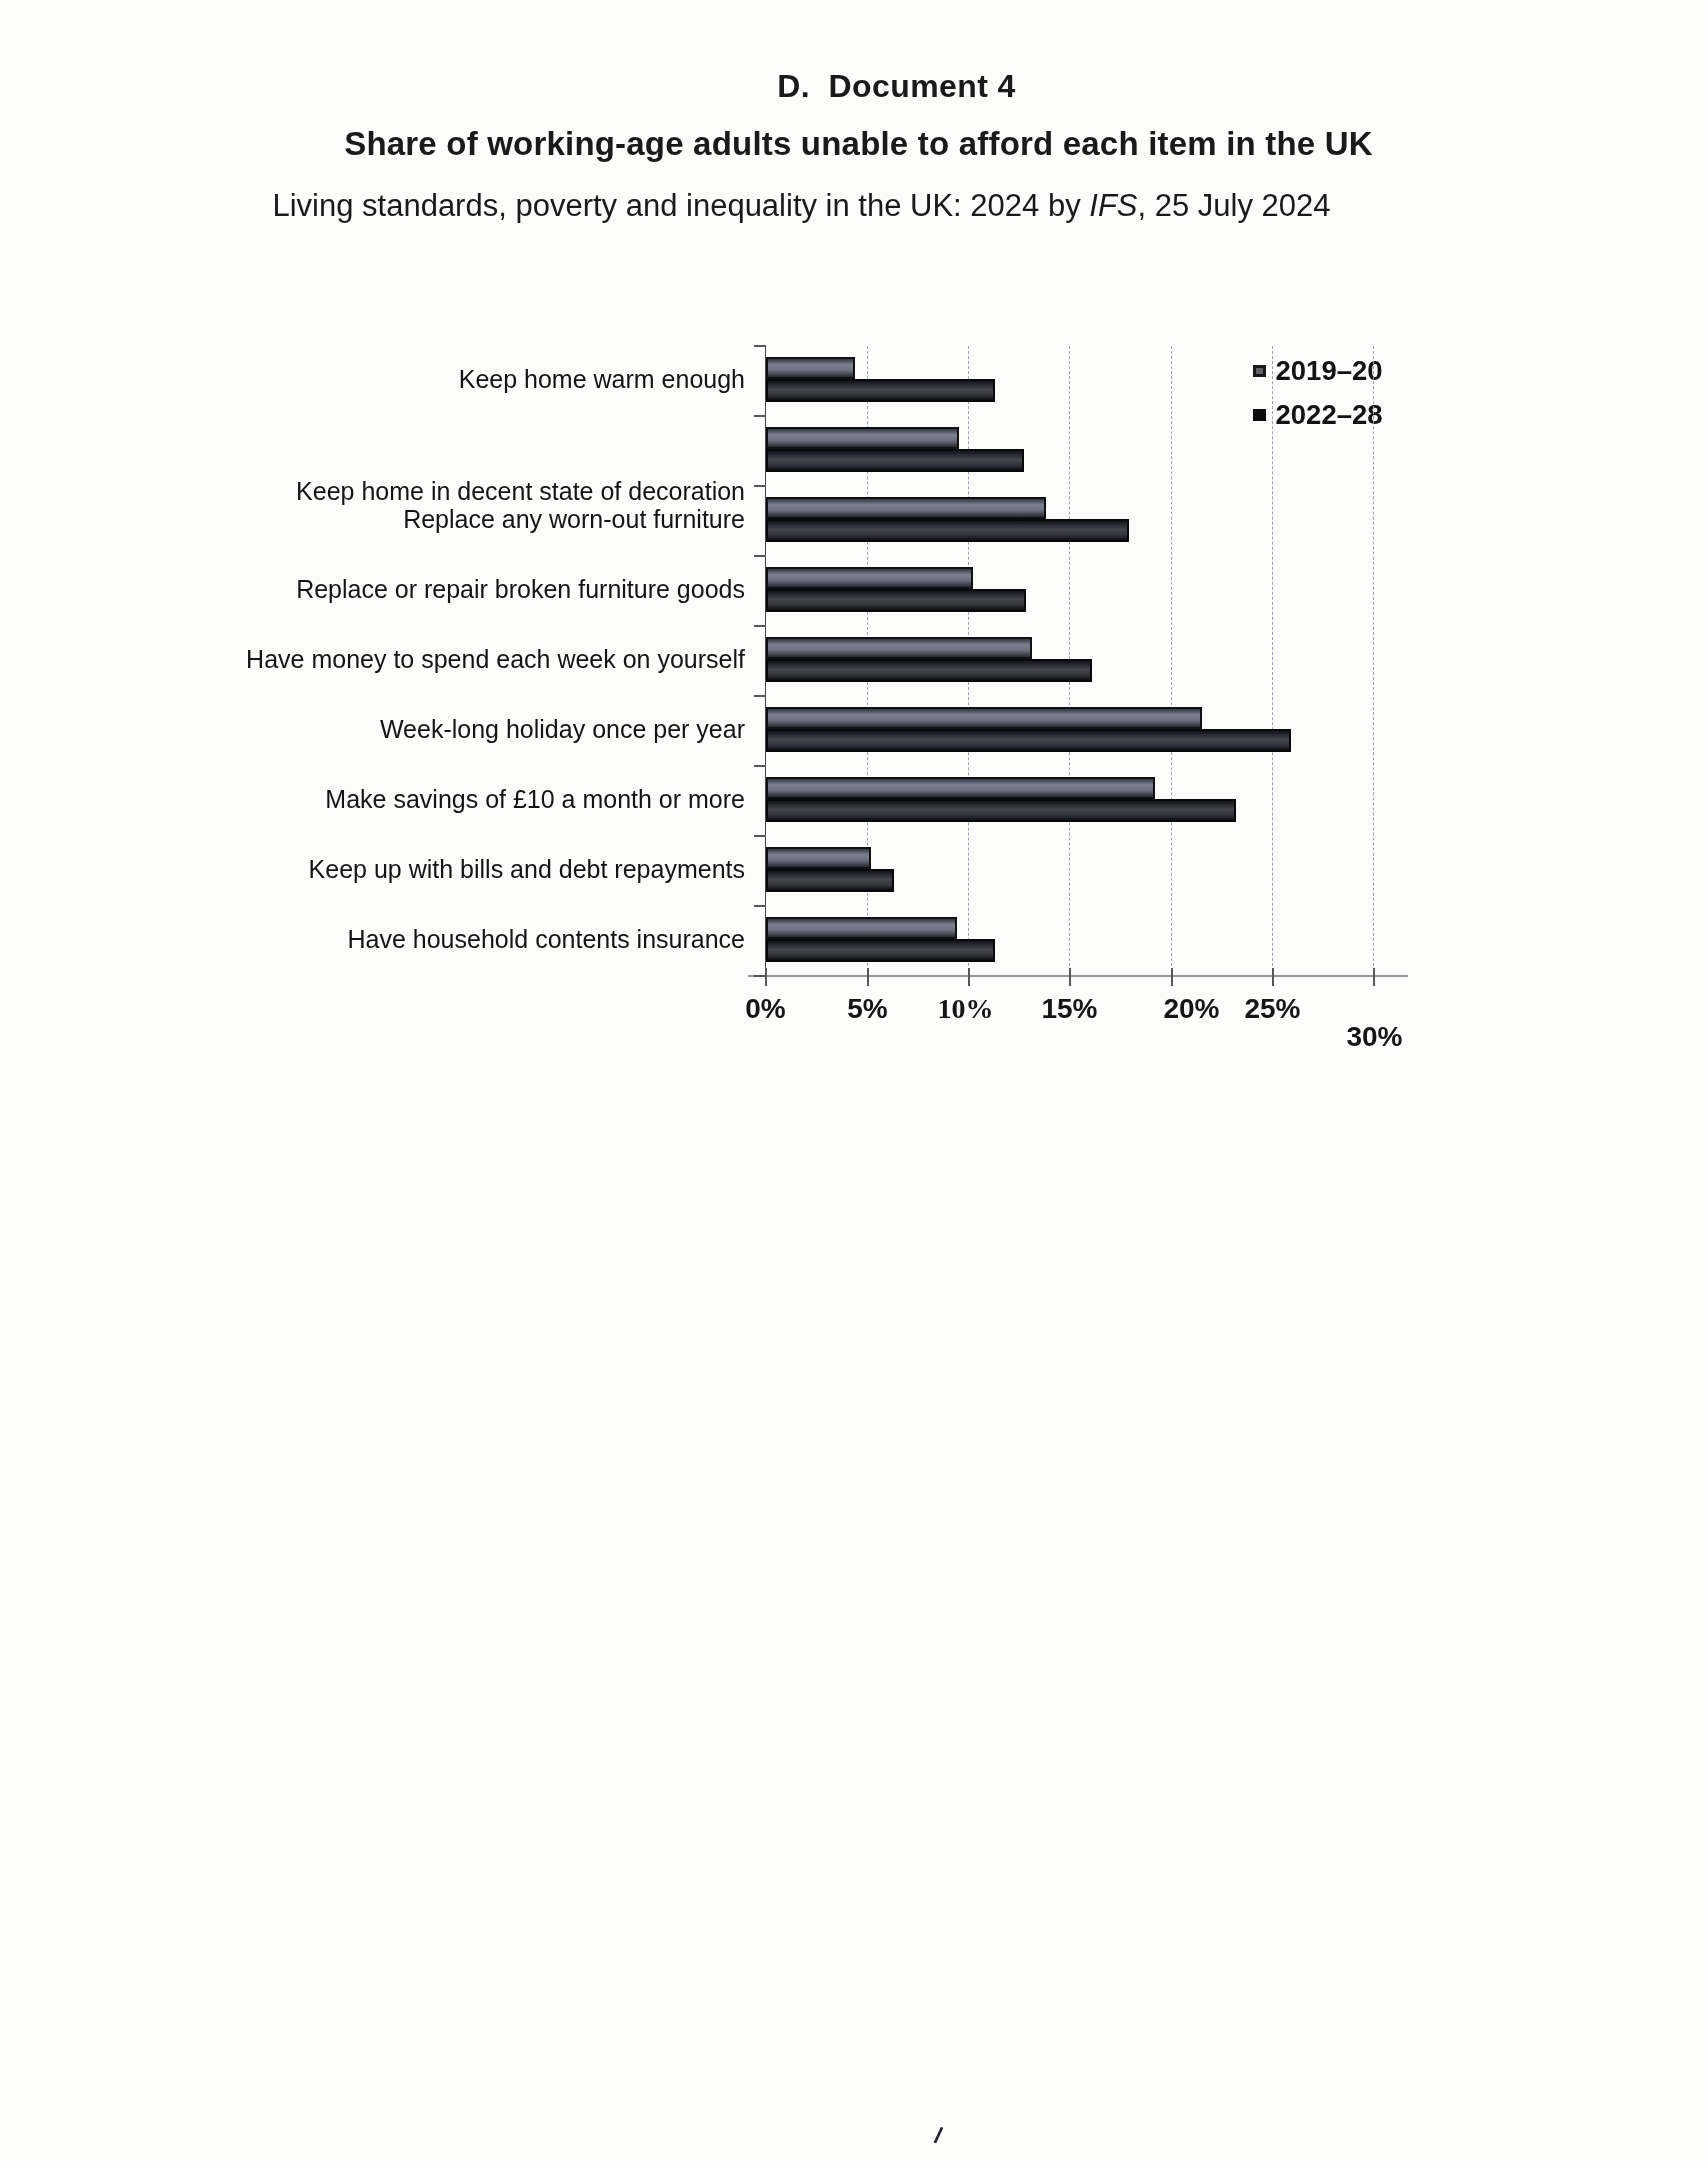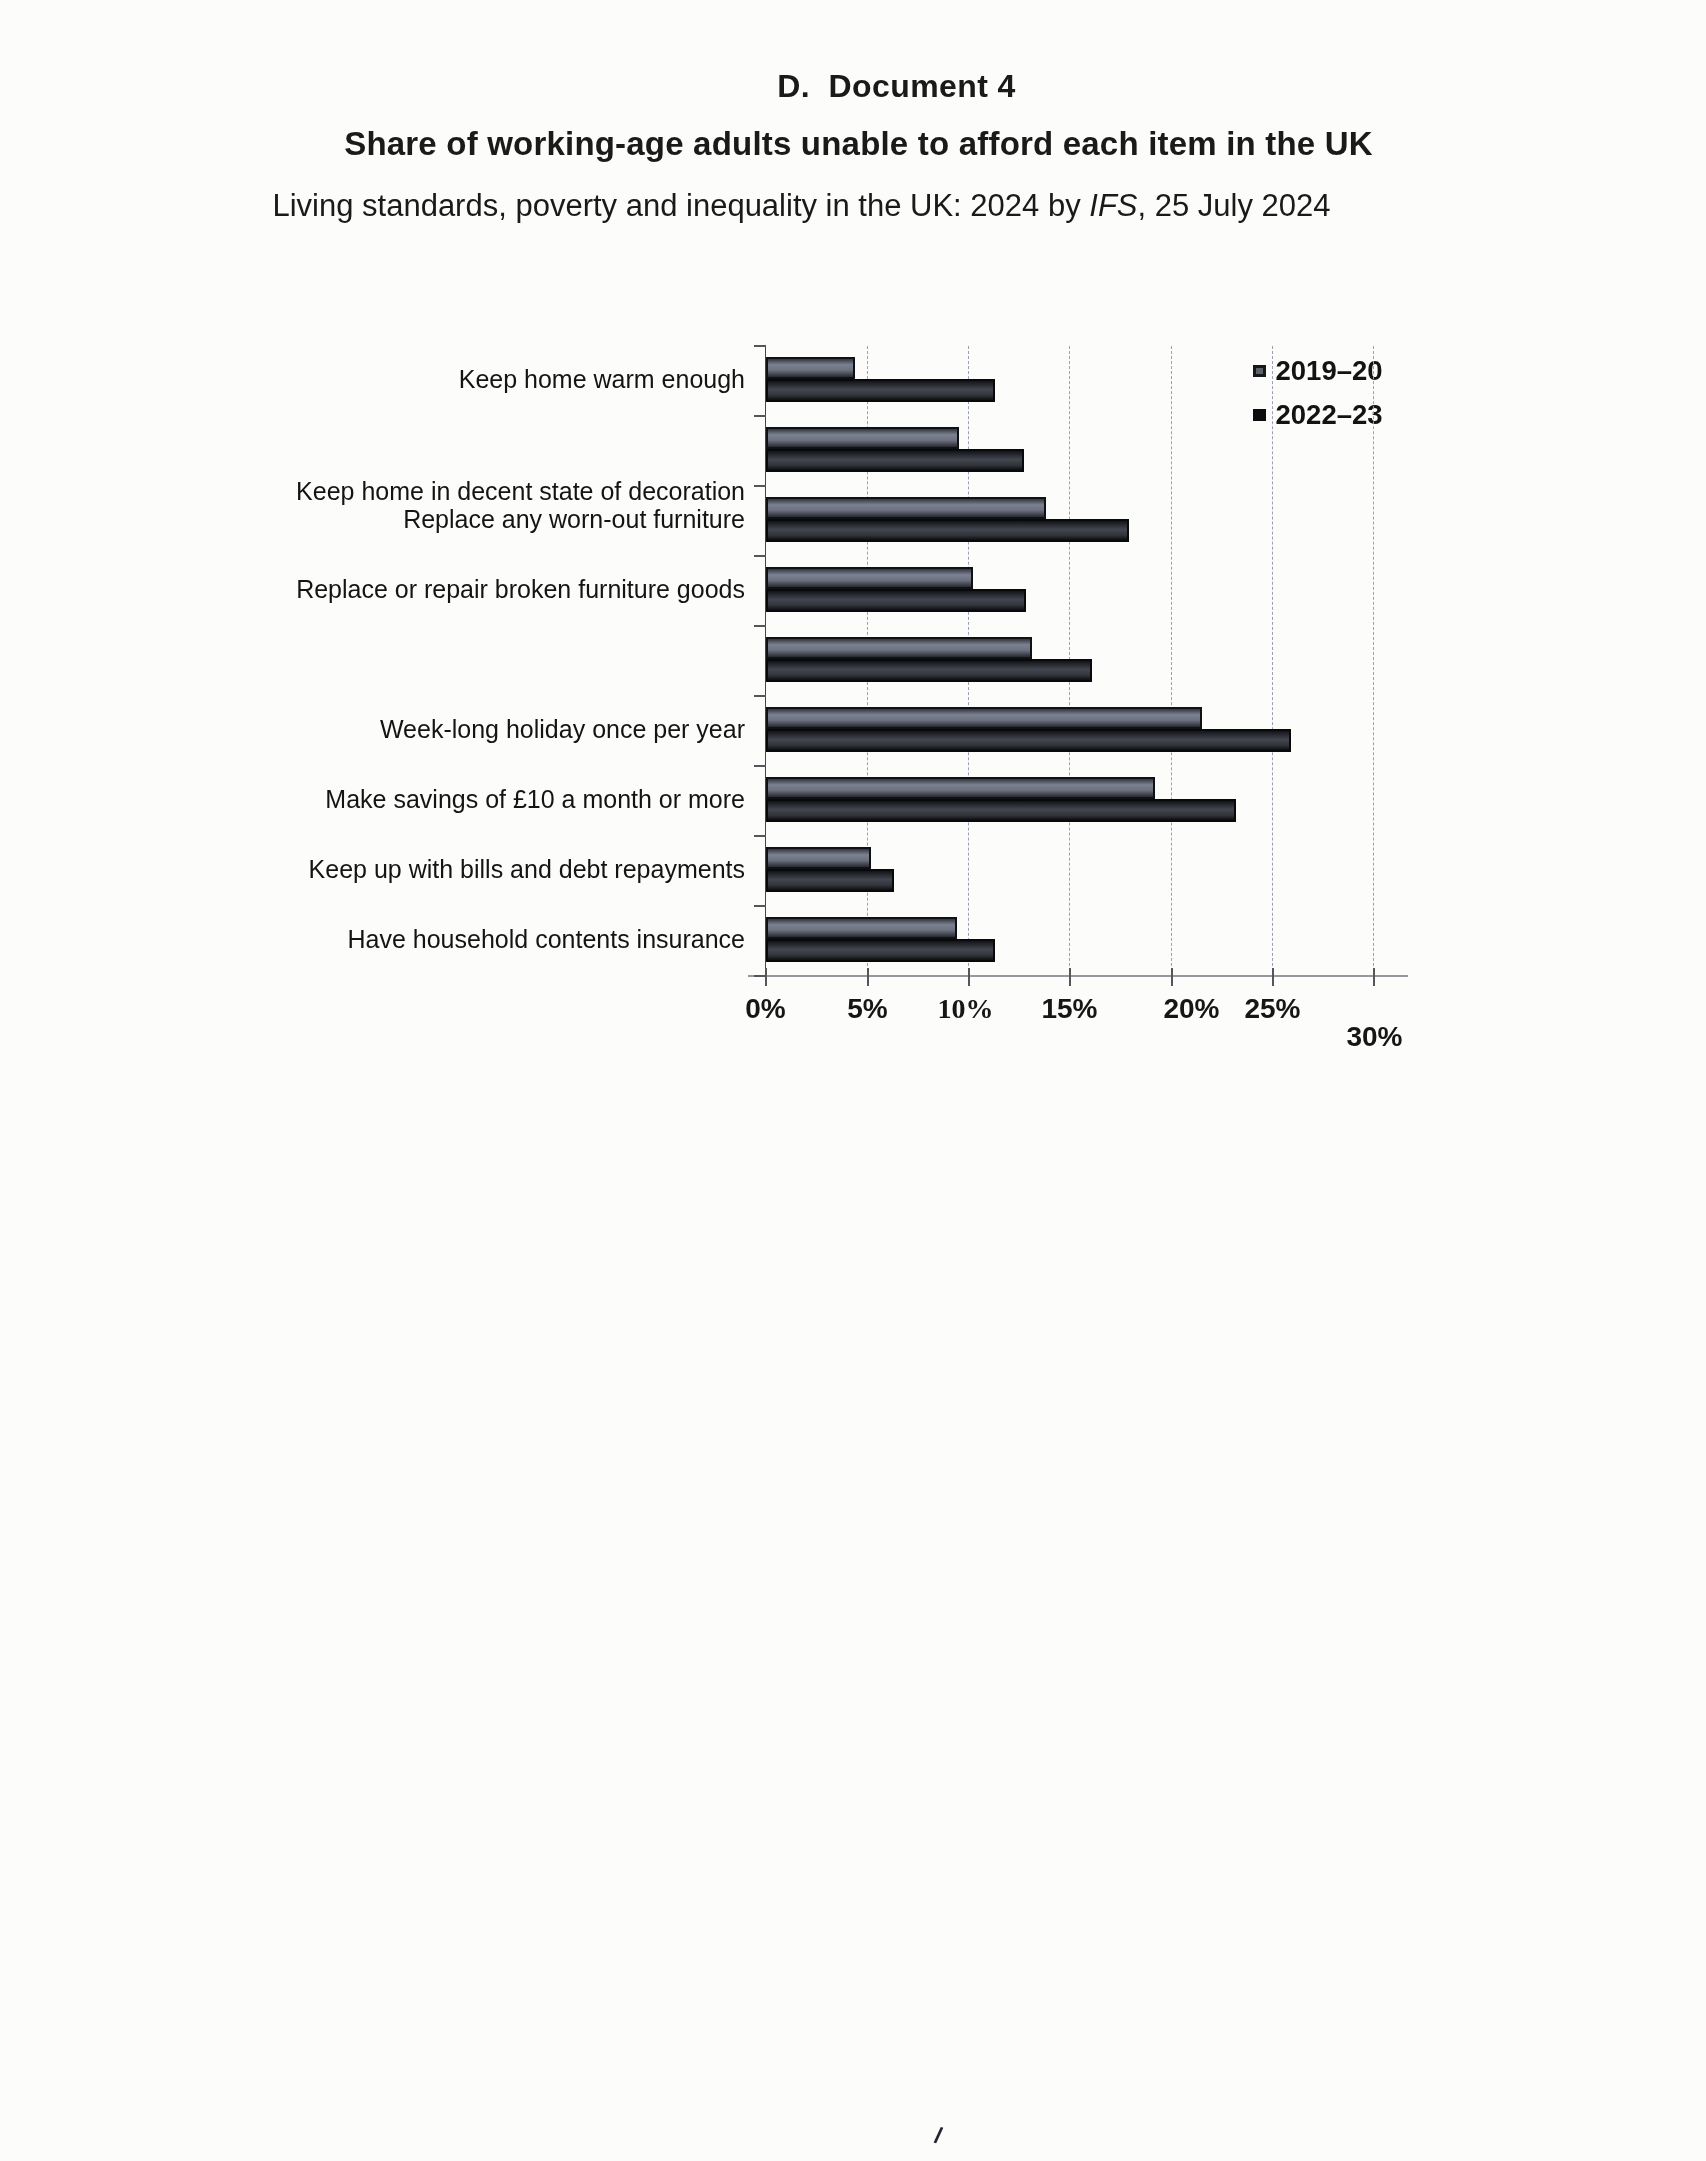--- a/index.html
+++ b/index.html
@@ -169,35 +169,36 @@
   <h1 class="chart-title">Share of working-age adults unable to afford each item in the UK</h1>
 
   <p class="chart-subtitle"><span>Living standards, poverty and inequality in the UK: 2024 by </span><em>IFS</em><span>, 25 July 2024</span></p>
 
   <div class="chart">
     <div class="cat-labels">
         <div class="cat-label" style="top: 19px;">Keep home warm enough</div>
         <div class="cat-label" style="top: 91px; margin-top: 40px;">Keep home in decent state of decoration</div>
         <div class="cat-label" style="top: 159px;">Replace any worn-out furniture</div>
         <div class="cat-label" style="top: 229px;">Replace or repair broken furniture goods</div>
+        <div class="cat-label" style="top: 299px;">Have money to spend each week on yourself</div>
         <div class="cat-label" style="top: 369px;">Week-long holiday once per year</div>
         <div class="cat-label" style="top: 439px;">Make savings of £10 a month or more</div>
         <div class="cat-label" style="top: 579px;">Have household contents insurance</div>
         <div class="cat-label" style="top: 509px;">Keep up with bills and debt repayments</div>
       </div>
     <div class="plot">
       <div class="axis-bottom"></div>
       <div class="legend">
           <div class="legend-entry">
             <div class="legend-swatch s0"></div>
             <div class="legend-label">2019–20</div>
           </div>
           <div class="legend-entry">
             <div class="legend-swatch s1"></div>
-            <div class="legend-label">2022–23</div>
+            <div class="legend-label">2022–28</div>
           </div>
         </div>
     <div class="gridline" style="left: 101px;"></div>
         <div class="gridline" style="left: 202px;"></div>
         <div class="gridline" style="left: 303px;"></div>
         <div class="gridline" style="left: 405px;"></div>
         <div class="gridline" style="left: 506px;"></div>
         <div class="gridline" style="left: 607px;"></div>
         <div class="x-tick" style="left: -0.8px;"></div>
         <div class="x-label" style="left: -67px;">0%</div>

